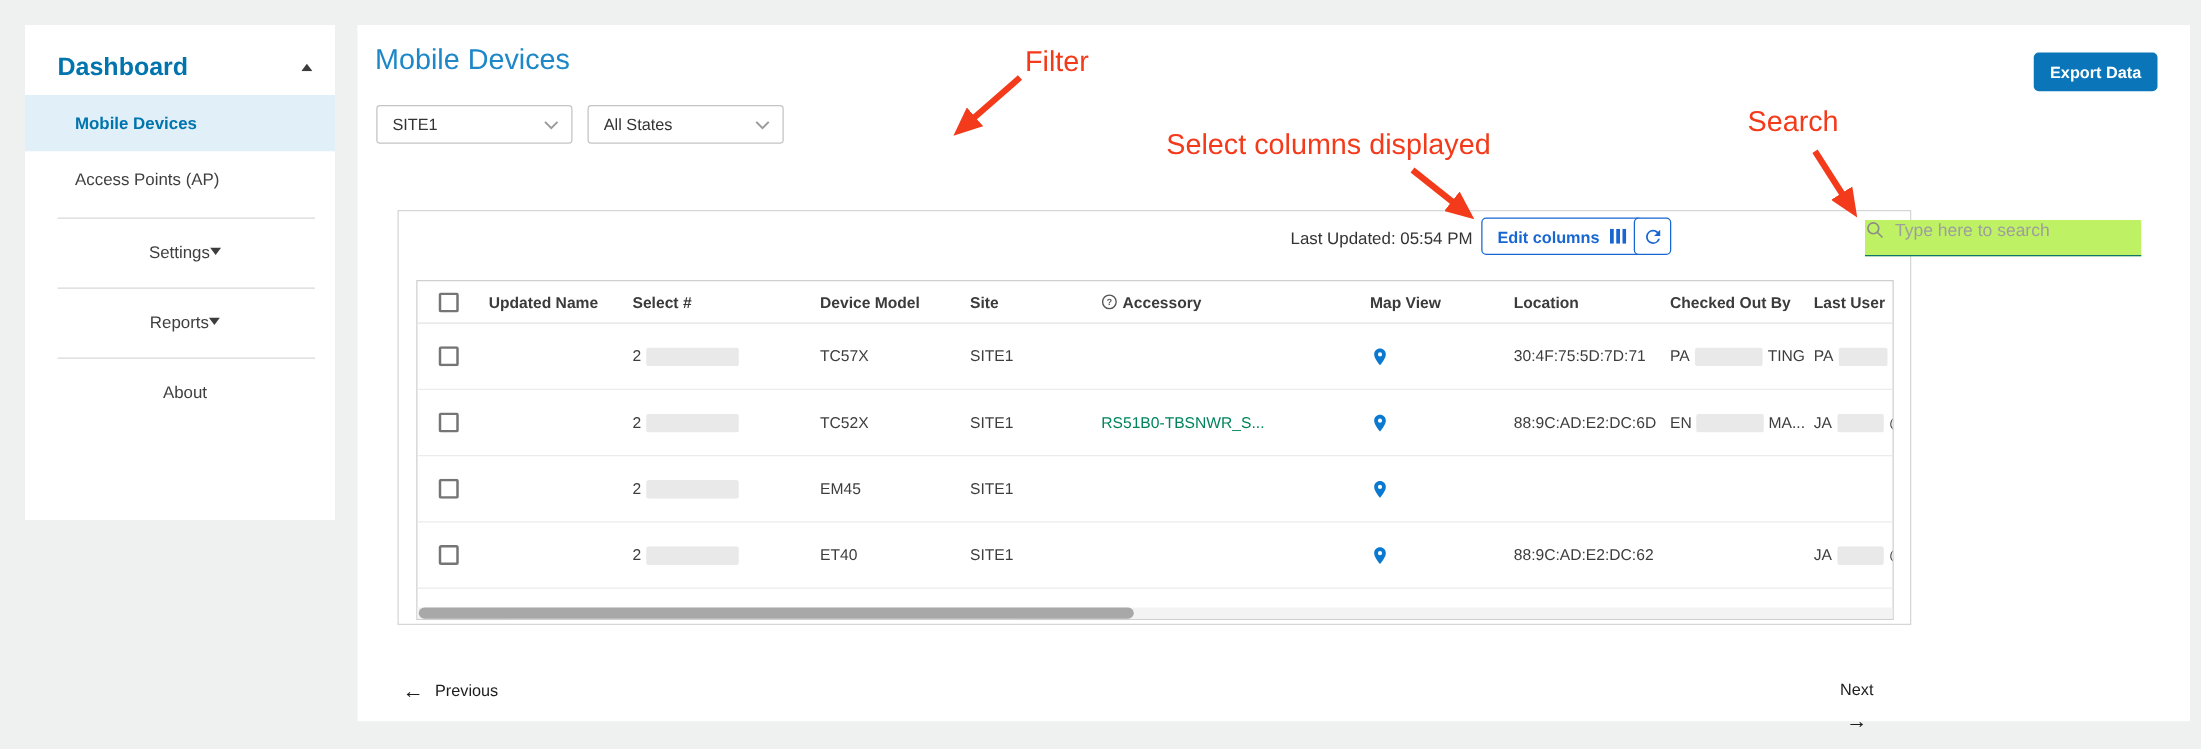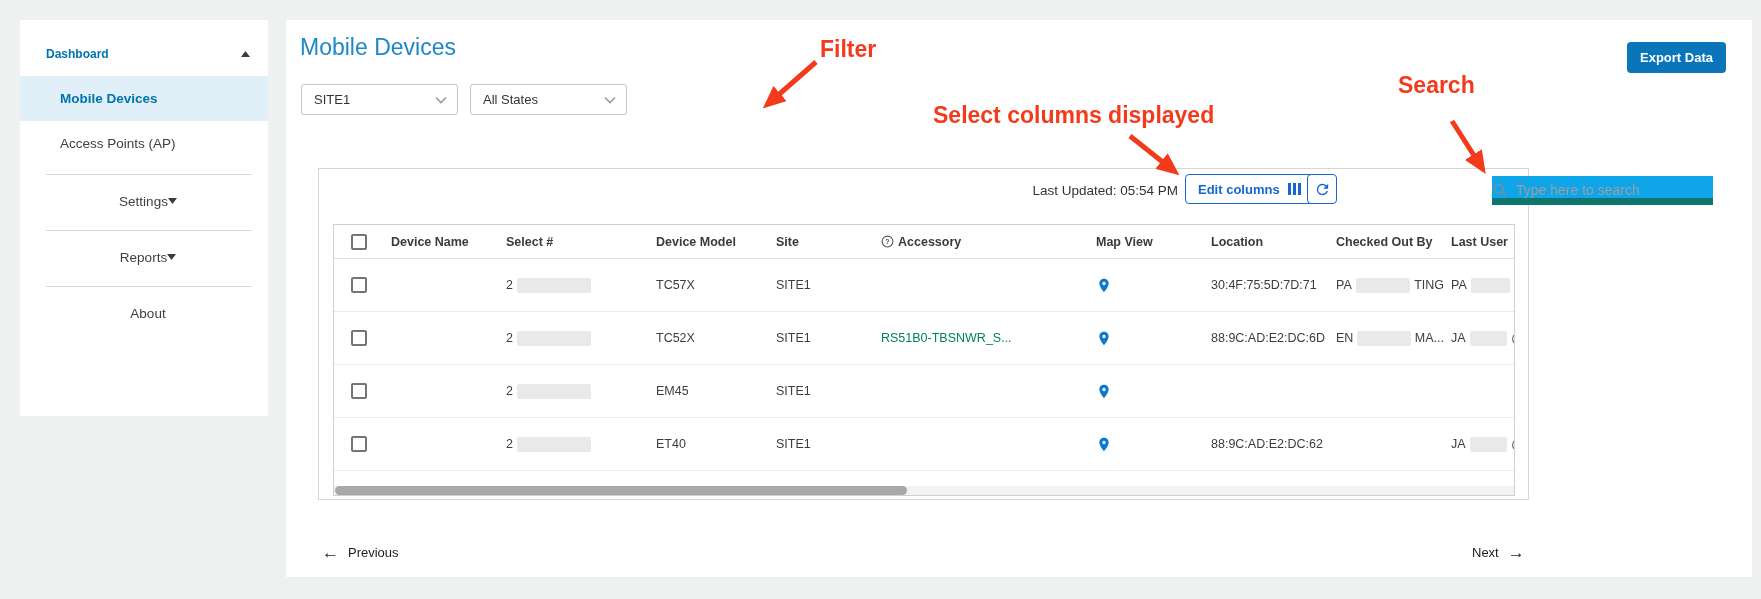--- a/index.html
+++ b/index.html
@@ -2,21 +2,21 @@
 <html><head>
 <meta charset="utf-8">
 <style>
   * { margin:0; padding:0; box-sizing:border-box; }
   body { background:#eff0f0; font-family:"Liberation Sans", sans-serif; }
   .page { position:relative; width:1761px; height:599px; background:#eff0f0; overflow:hidden; }
 
   
   .sidebar { position:absolute; left:20px; top:20px; width:248px; height:396px; background:#fff; padding-top:12px; }
   .side-top { height:44px; display:flex; align-items:center; justify-content:space-between; padding:0 18px 0 26px;
-              color:#0074ad; font-weight:700; font-size:12px; cursor:pointer; }
+              color:#0074ad; font-weight:700; font-size:20px; cursor:pointer; }
   .side-sub { height:45px; display:flex; align-items:center; padding-left:40px; font-size:13.5px; color:#3f3f3f; cursor:pointer; }
   .side-sub.active { background:#e1eff8; color:#0074ad; font-weight:700; }
   .side-div { border-top:1px solid #d9d9d9; margin:8px 16px 0 26px; }
   .side-div.tight { margin-top:3px; }
   .side-sec { height:52px; display:flex; align-items:center; justify-content:center; padding:0 18px 0 26px;
               font-size:13.5px; color:#3f3f3f; cursor:pointer; }
 
   
   .main-card { position:absolute; left:286px; top:20px; width:1466px; height:557px; background:#fff; }
   .page-title { position:absolute; left:300px; top:34px; font-size:23px; color:#1d87c8; }
@@ -30,22 +30,22 @@
                 background:#0a76b9; color:#fff; font-size:13px; font-weight:700; border-radius:4px; border:none; cursor:pointer; }
 
   
   .panel { position:absolute; left:318px; top:168px; width:1211px; height:332px; border:1px solid #d6d6d6; background:#fff; }
   .last-updated { position:absolute; left:1000px; top:183px; width:178px; text-align:right; font-size:13.5px; color:#333; }
   .editcols-btn { position:absolute; left:1185px; top:174px; height:30px; display:flex; align-items:center; gap:8px;
                   padding:0 12px; border:1.5px solid #1766d2; border-radius:4px; background:#fff;
                   color:#1766d2; font-weight:700; font-size:13px; cursor:pointer; }
   .refresh-btn { position:absolute; left:1307px; top:174px; width:30px; height:30px; border:1.5px solid #1766d2;
                  border-radius:4px; background:#fff; display:flex; align-items:center; justify-content:center; cursor:pointer; }
-  .searchbox { position:absolute; left:1492px; top:176px; width:221px; height:29px; display:flex; align-items:flex-end;
-               gap:8px; border-bottom:7px solid #0f766e; background:#0ea5e9; }
+  .searchbox { position:absolute; left:1492px; top:176px; width:221px; height:29px; display:flex; align-items:flex-start;
+               gap:8px; border-bottom:1px solid #0f766e; background:#bef264; }
   .searchbox input { border:none; outline:none; font-size:14px; color:#444; width:185px; background:transparent;
                      font-family:"Liberation Sans", sans-serif; }
   .searchbox input::placeholder { color:#9e9e9e; }
 
   
   .tablebox { position:absolute; left:333px; top:224px; width:1182px; height:272px; border:1px solid #cfcfcf;
               background:#fff; overflow:hidden; }
   .thead { display:flex; height:34px; align-items:center; border-bottom:1px solid #e2e2e2;
            font-weight:700; font-size:12.5px; color:#3b3b3b; }
   .trow { display:flex; height:53px; align-items:center; border-bottom:1px solid #ececec; font-size:12.5px; color:#3d3d3d; }
@@ -54,28 +54,28 @@
   .cb { width:16px; height:16px; border:2px solid #757575; border-radius:2px; background:#fff; display:inline-block; cursor:pointer; }
   .blur { display:inline-block; height:15px; border-radius:2px; background:#e9e9e9; vertical-align:middle; }
   .accessory-link { color:#00845c; cursor:pointer; }
 
   .scroll-track { position:absolute; left:334px; top:486px; width:1180px; height:9px; background:#f3f3f3; }
   .scroll-thumb { position:absolute; left:1px; top:0; width:572px; height:9px; background:#a8a8a8; border-radius:5px; cursor:grab; }
 
   
   .pag { position:absolute; top:544px; display:flex; align-items:center; gap:9px; font-size:13px; color:#1c1c1c; cursor:pointer; }
   .pag-prev { left:322px; }
-  .pag-next { left:1472px; }
+  .pag-next { left:1472px;flex-direction:column; }
   .pag .arrow { font-size:17px; line-height:1; }
 
   
-  .ann { position:absolute; color:#f33a1a; font-weight:700; font-size:23px; z-index:6; }
+  .ann { position:absolute; color:#f33a1a; font-weight:400; font-size:23px; z-index:6; }
   .ann-filter { left:820px; top:36px; }
   .ann-columns { left:933px; top:102px; }
-  .ann-search { left:1398px; top:72px; }
+  .ann-search { left:1398px; top:84px; }
   .arrows { position:absolute; left:0; top:0; width:1761px; height:599px; pointer-events:none; z-index:5; }
 </style>
 </head>
 <body>
 
 <div class="page">
 
   <aside class="sidebar">
     <div class="side-top">
       <span>Dashboard</span>
@@ -154,21 +154,21 @@
     </svg>
     <input type="text" placeholder="Type here to search" style="">
   </div>
 
   <div class="tablebox" id="tablebox">
       <div class="thead">
         <div class="tc first" style="width:50px">
           <span class="cb"></span>
         </div>
         <div class="tc" style="width:115px">
-          <span>Device Name</span>
+          <span>Updated Name</span>
         </div>
         <div class="tc" style="width:150px">
           <span>Select #</span>
         </div>
         <div class="tc" style="width:120px">
           <span>Device Model</span>
         </div>
         <div class="tc" style="width:105px">
           <span>Site</span>
         </div>

